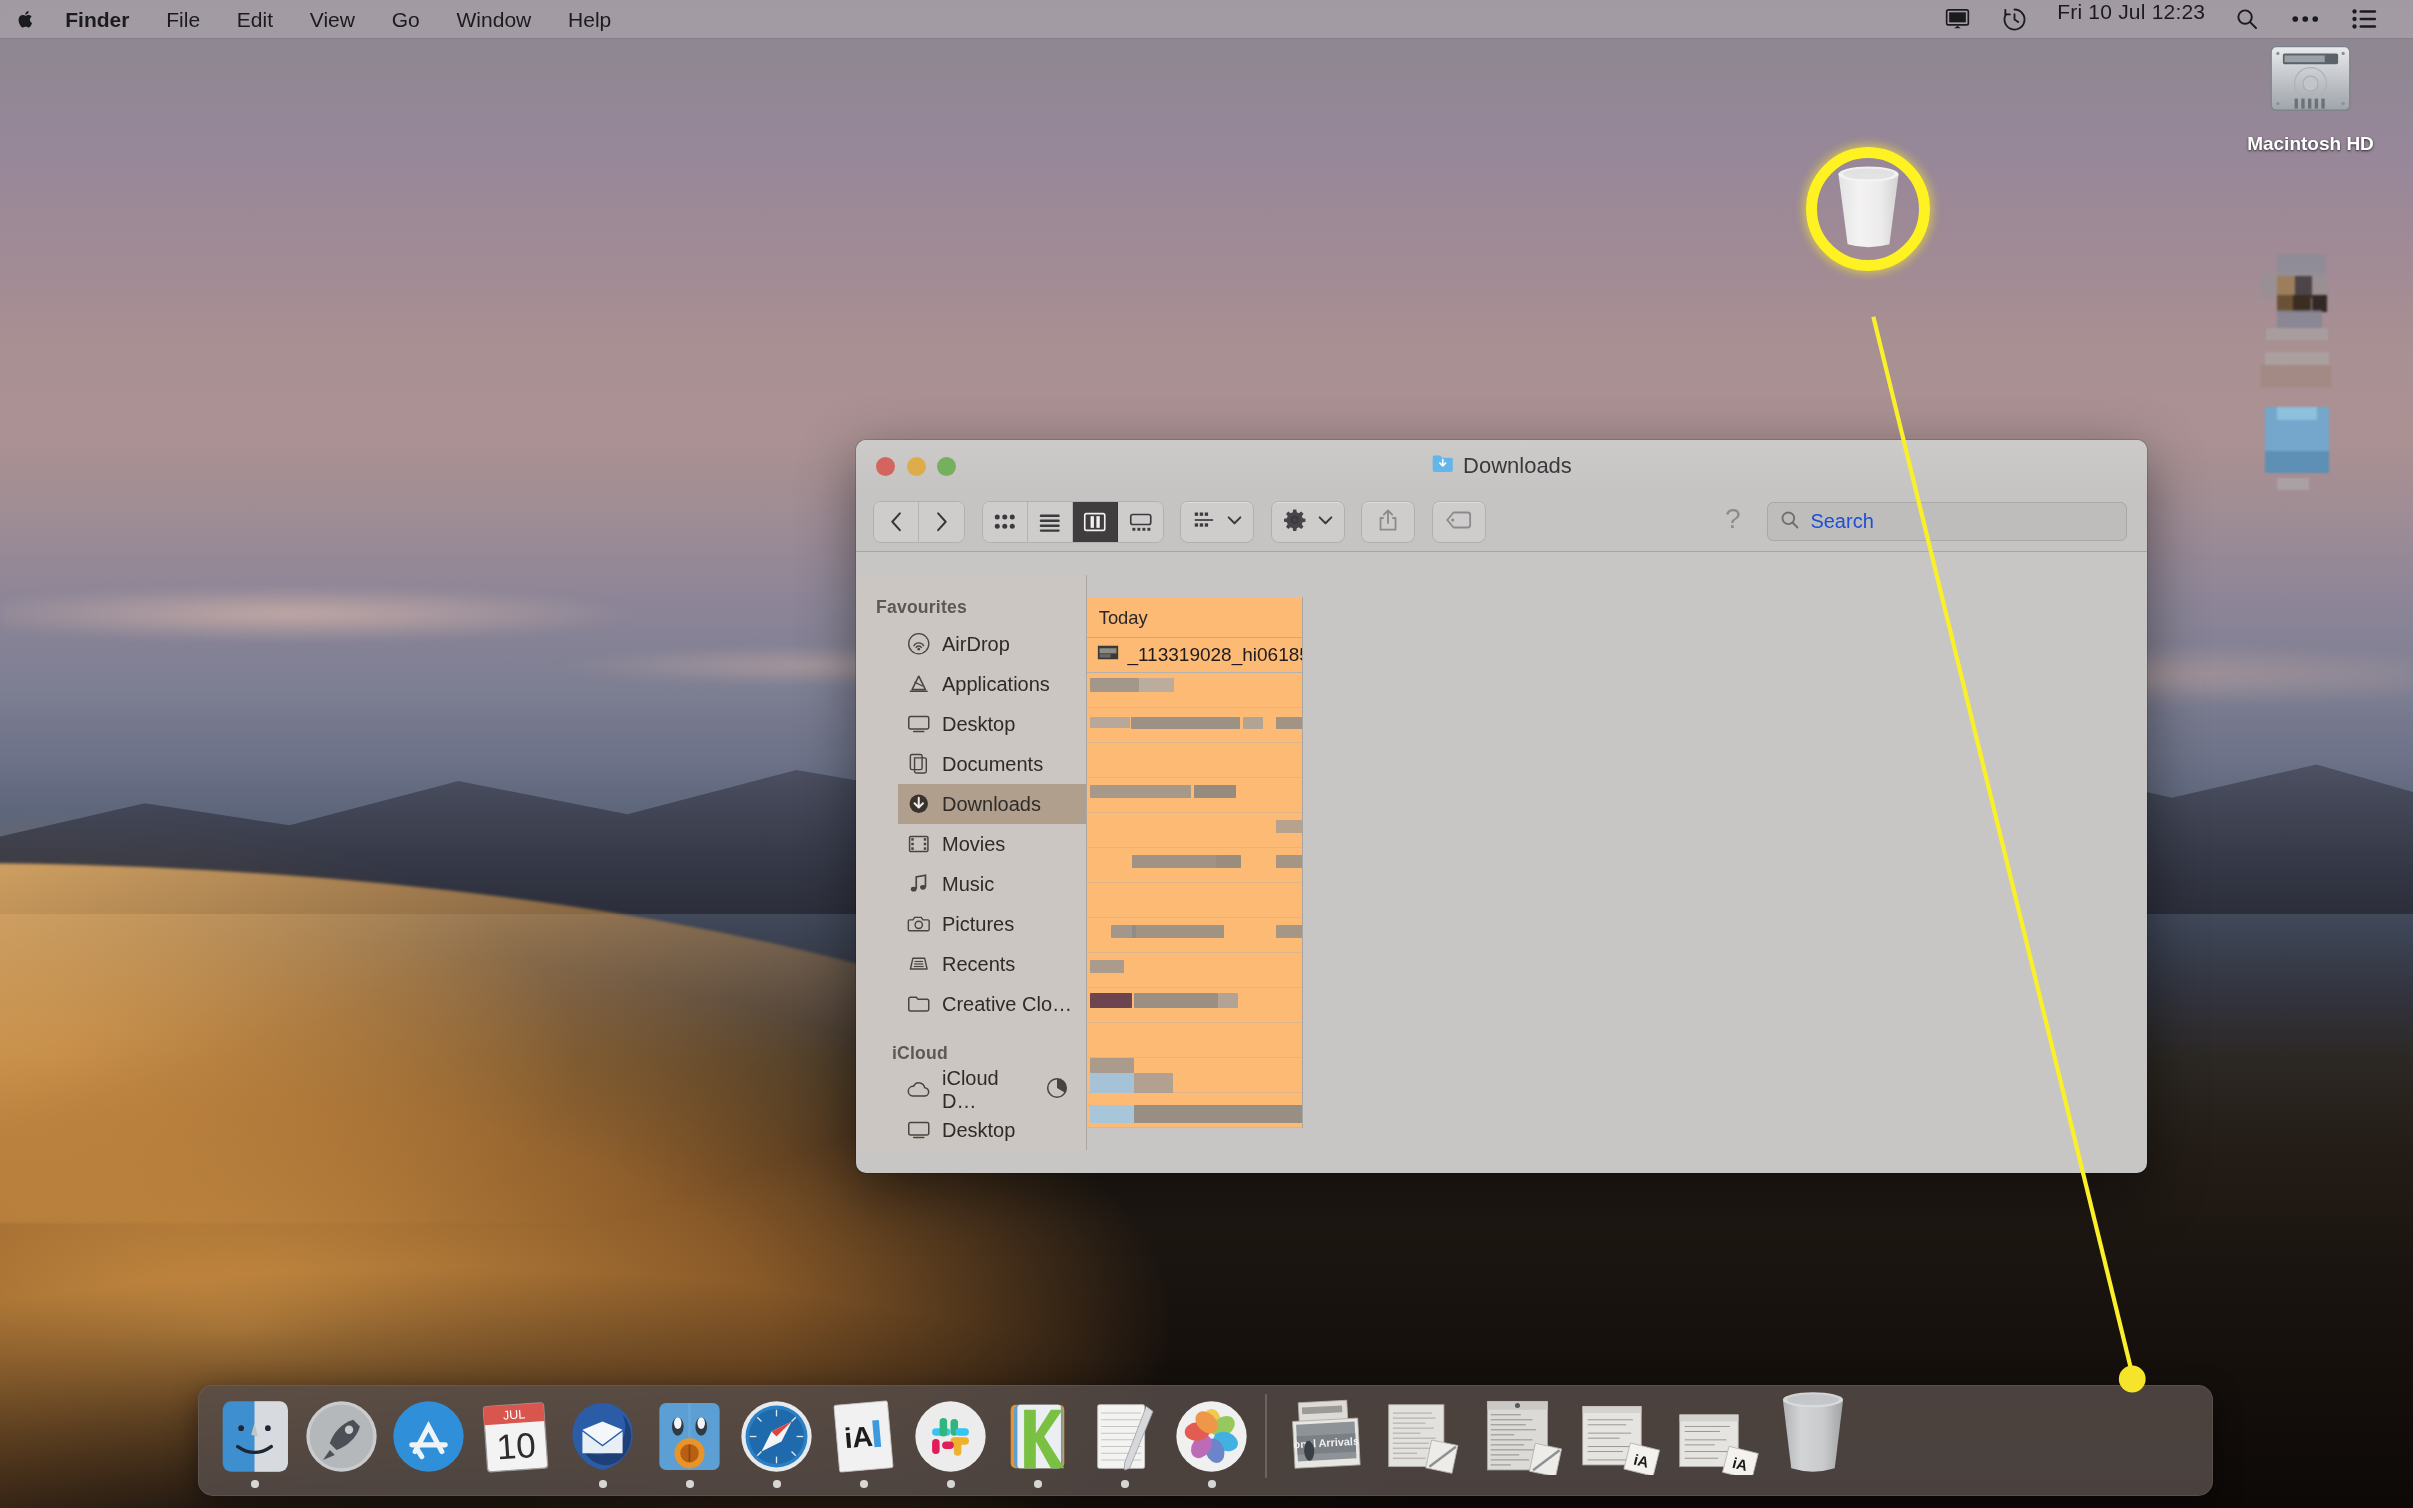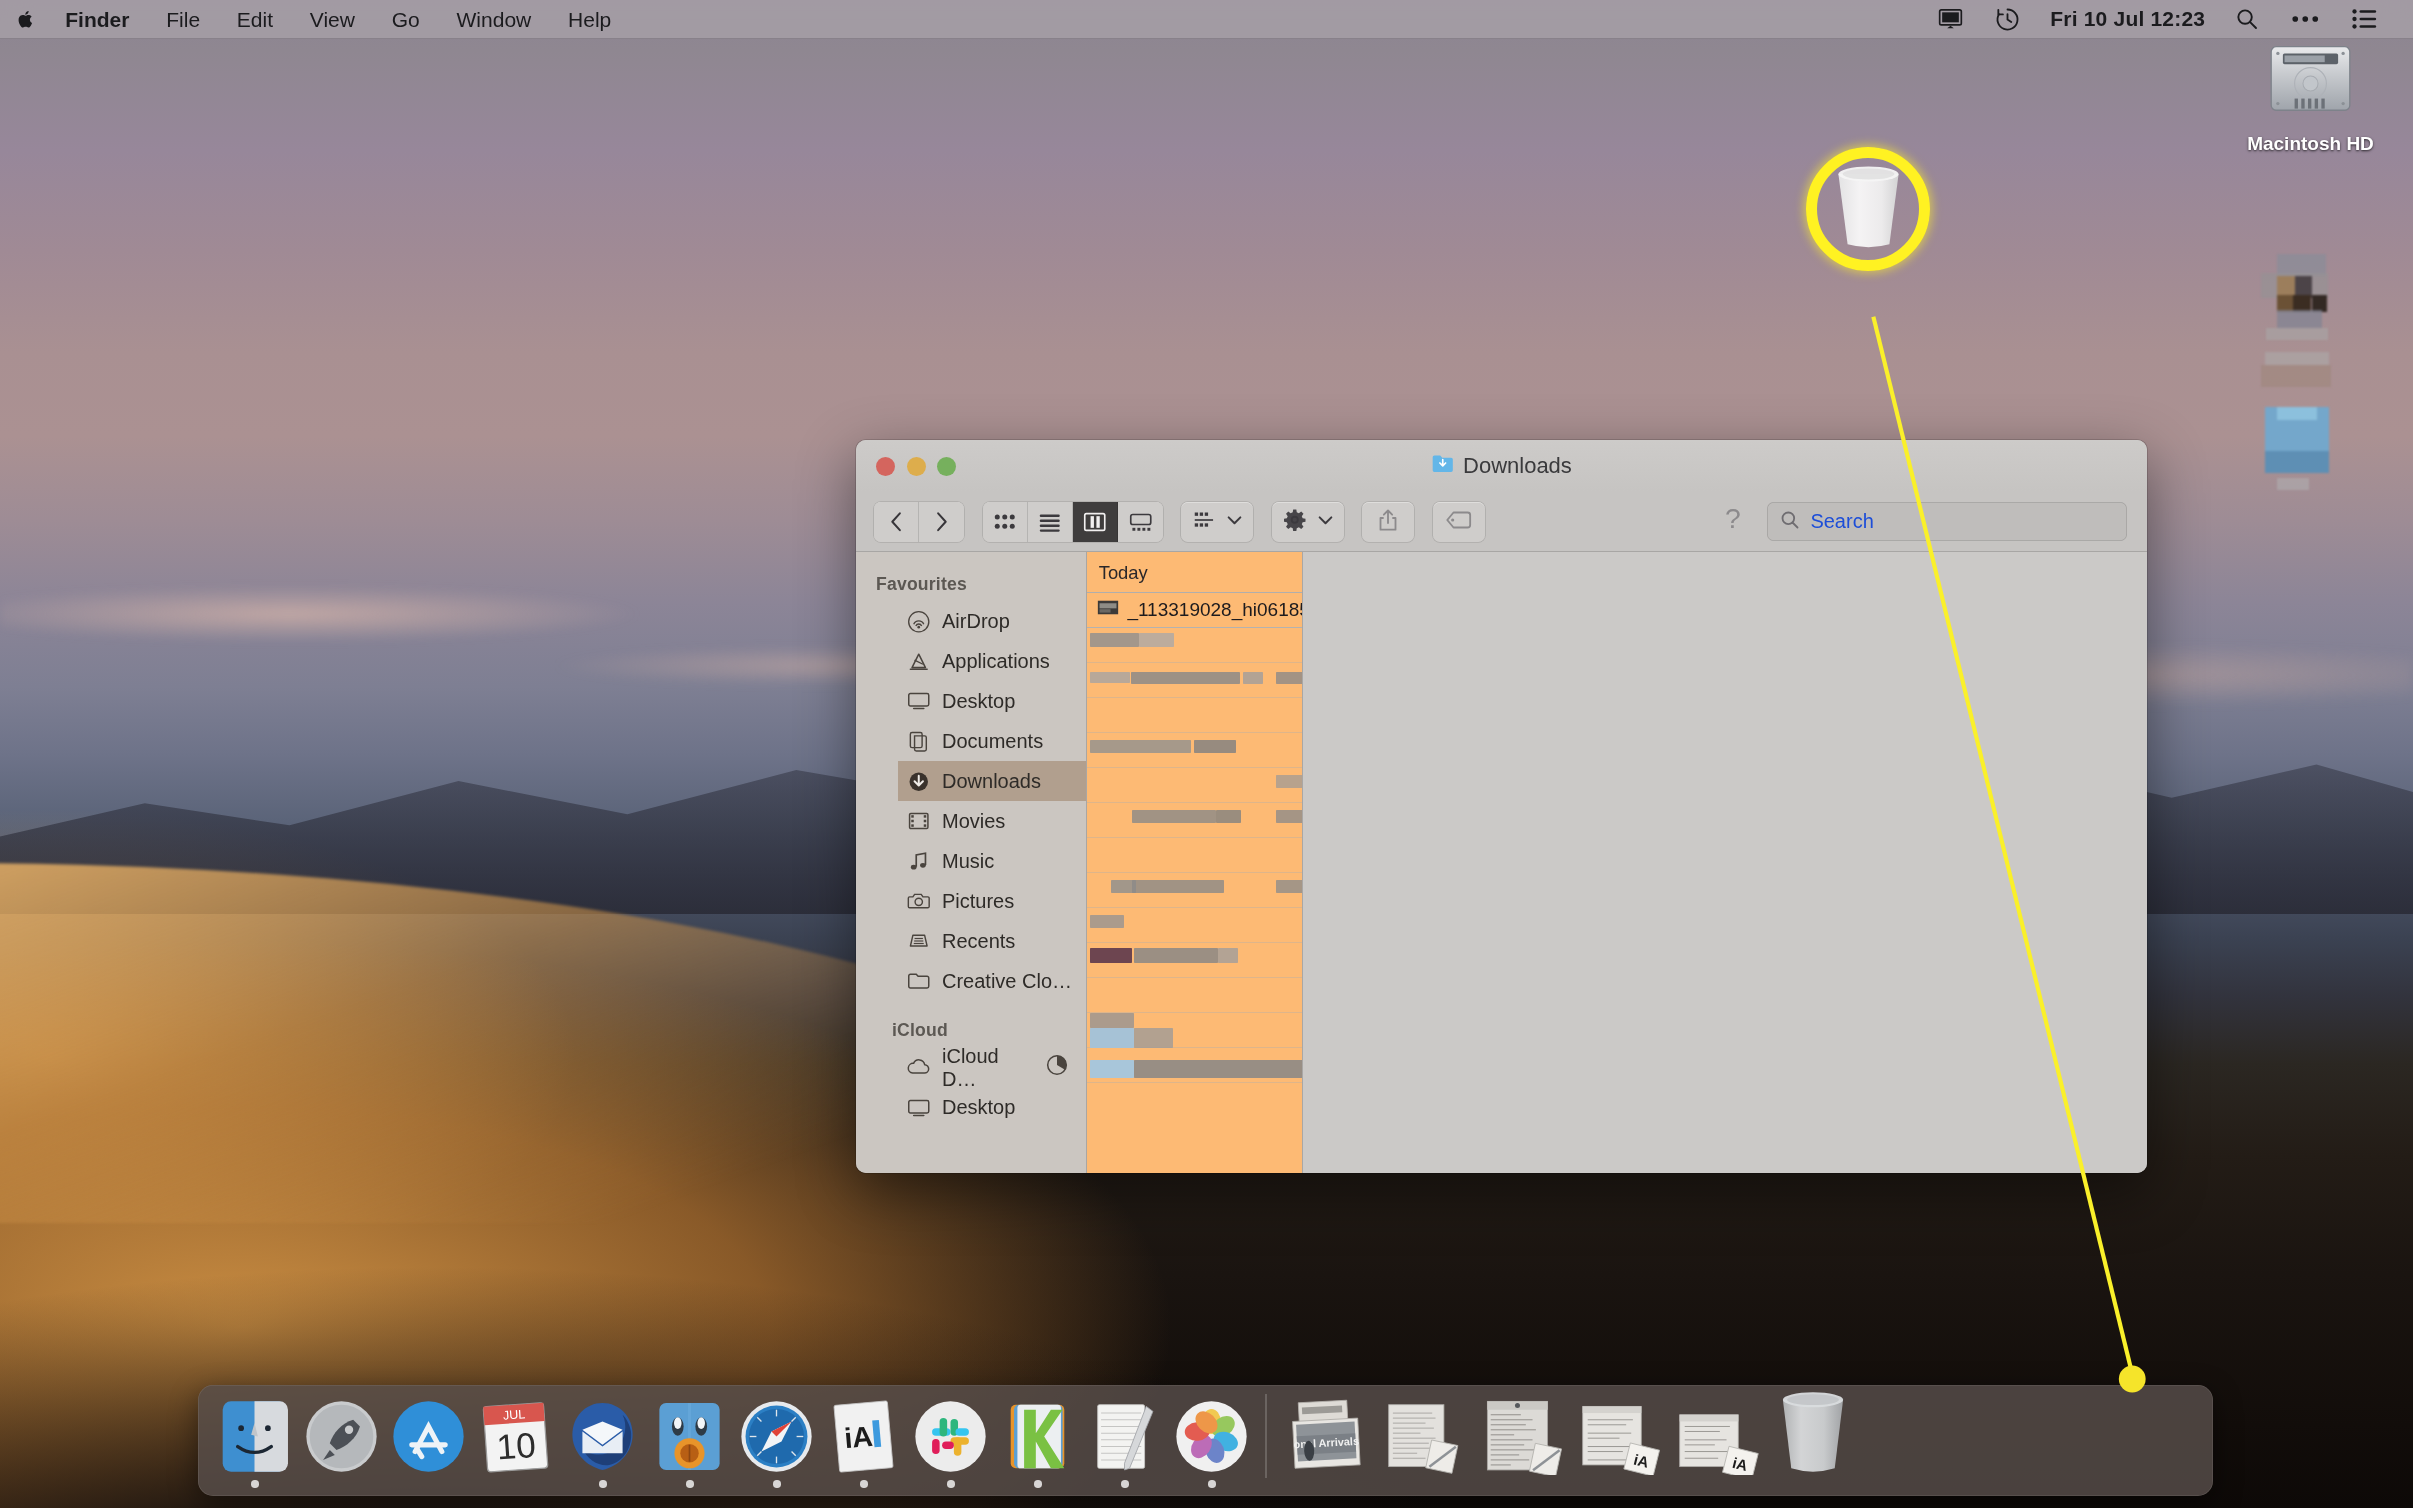--- a/index.html
+++ b/index.html
@@ -66,21 +66,21 @@
     backdrop-filter:blur(15px);
     display:flex; align-items:center;
     color:#1b1b1e; font-size:21px;
     border-bottom:0.8px solid rgba(90,84,92,.35);
     z-index:40;
   }
   #menubar .mb-left { display:flex; align-items:center; gap:0; padding-left:18.4px; }
   .mb-item { padding:0 18.4px; line-height:39px; white-space:nowrap; cursor:default; }
   .mb-item.bold { font-weight:bold; }
   .apple-logo { width:28.5px; display:flex; align-items:center; justify-content:center; padding:0 11.7px 0 0;}
-  #menubar .mb-right { margin-left:auto; display:flex; align-items:center; gap:4px; padding-right:22px;font-weight:bold; }
+  #menubar .mb-right { margin-left:auto; display:flex; align-items:flex-start; gap:4px; padding-right:22px; }
   .mb-status { padding:0 14.2px; display:flex; align-items:center; height:39px; }
   .mb-clock { font-size:21px; letter-spacing:0.2px; padding:0 11.7px; }
 
   
   .desk-icon {
     position:absolute; width:159px; text-align:center;
     display:flex; flex-direction:column; align-items:center; z-index:10;
   }
   .desk-icon .lbl {
     color:#fff; font-size:19px; margin-top:7.5px;
@@ -157,21 +157,21 @@
   }
   .tb-help { margin-left:auto; width:45px; display:flex; align-items:center; justify-content:center; }
   #searchbox {
     width:360px; height:39px; margin-left:11.7px;
     background:#bfbdbb; border-radius:6.7px;
     box-shadow:0 0 0 0.8px rgba(0,0,0,.14) inset;
     display:flex; align-items:center; padding:0 13.4px; gap:10px;
   }
   #searchbox .ph { color:#1d4ed8; font-size:20px; }
 
-  #body { flex:1 1 auto; display:flex; min-height:0; }
+  #body { flex:1 1 auto; display:flex; min-height:0;align-items:center; }
 
   
   #sidebar {
     width:231px; flex:0 0 231px;
     background:rgba(203,197,192,.92);
     padding-top:13.4px; overflow:hidden;
     border-right:0.8px solid #aaa6a2;
   }
   .sb-head {
     font-size:17.6px; color:#5c5853; font-weight:bold;

